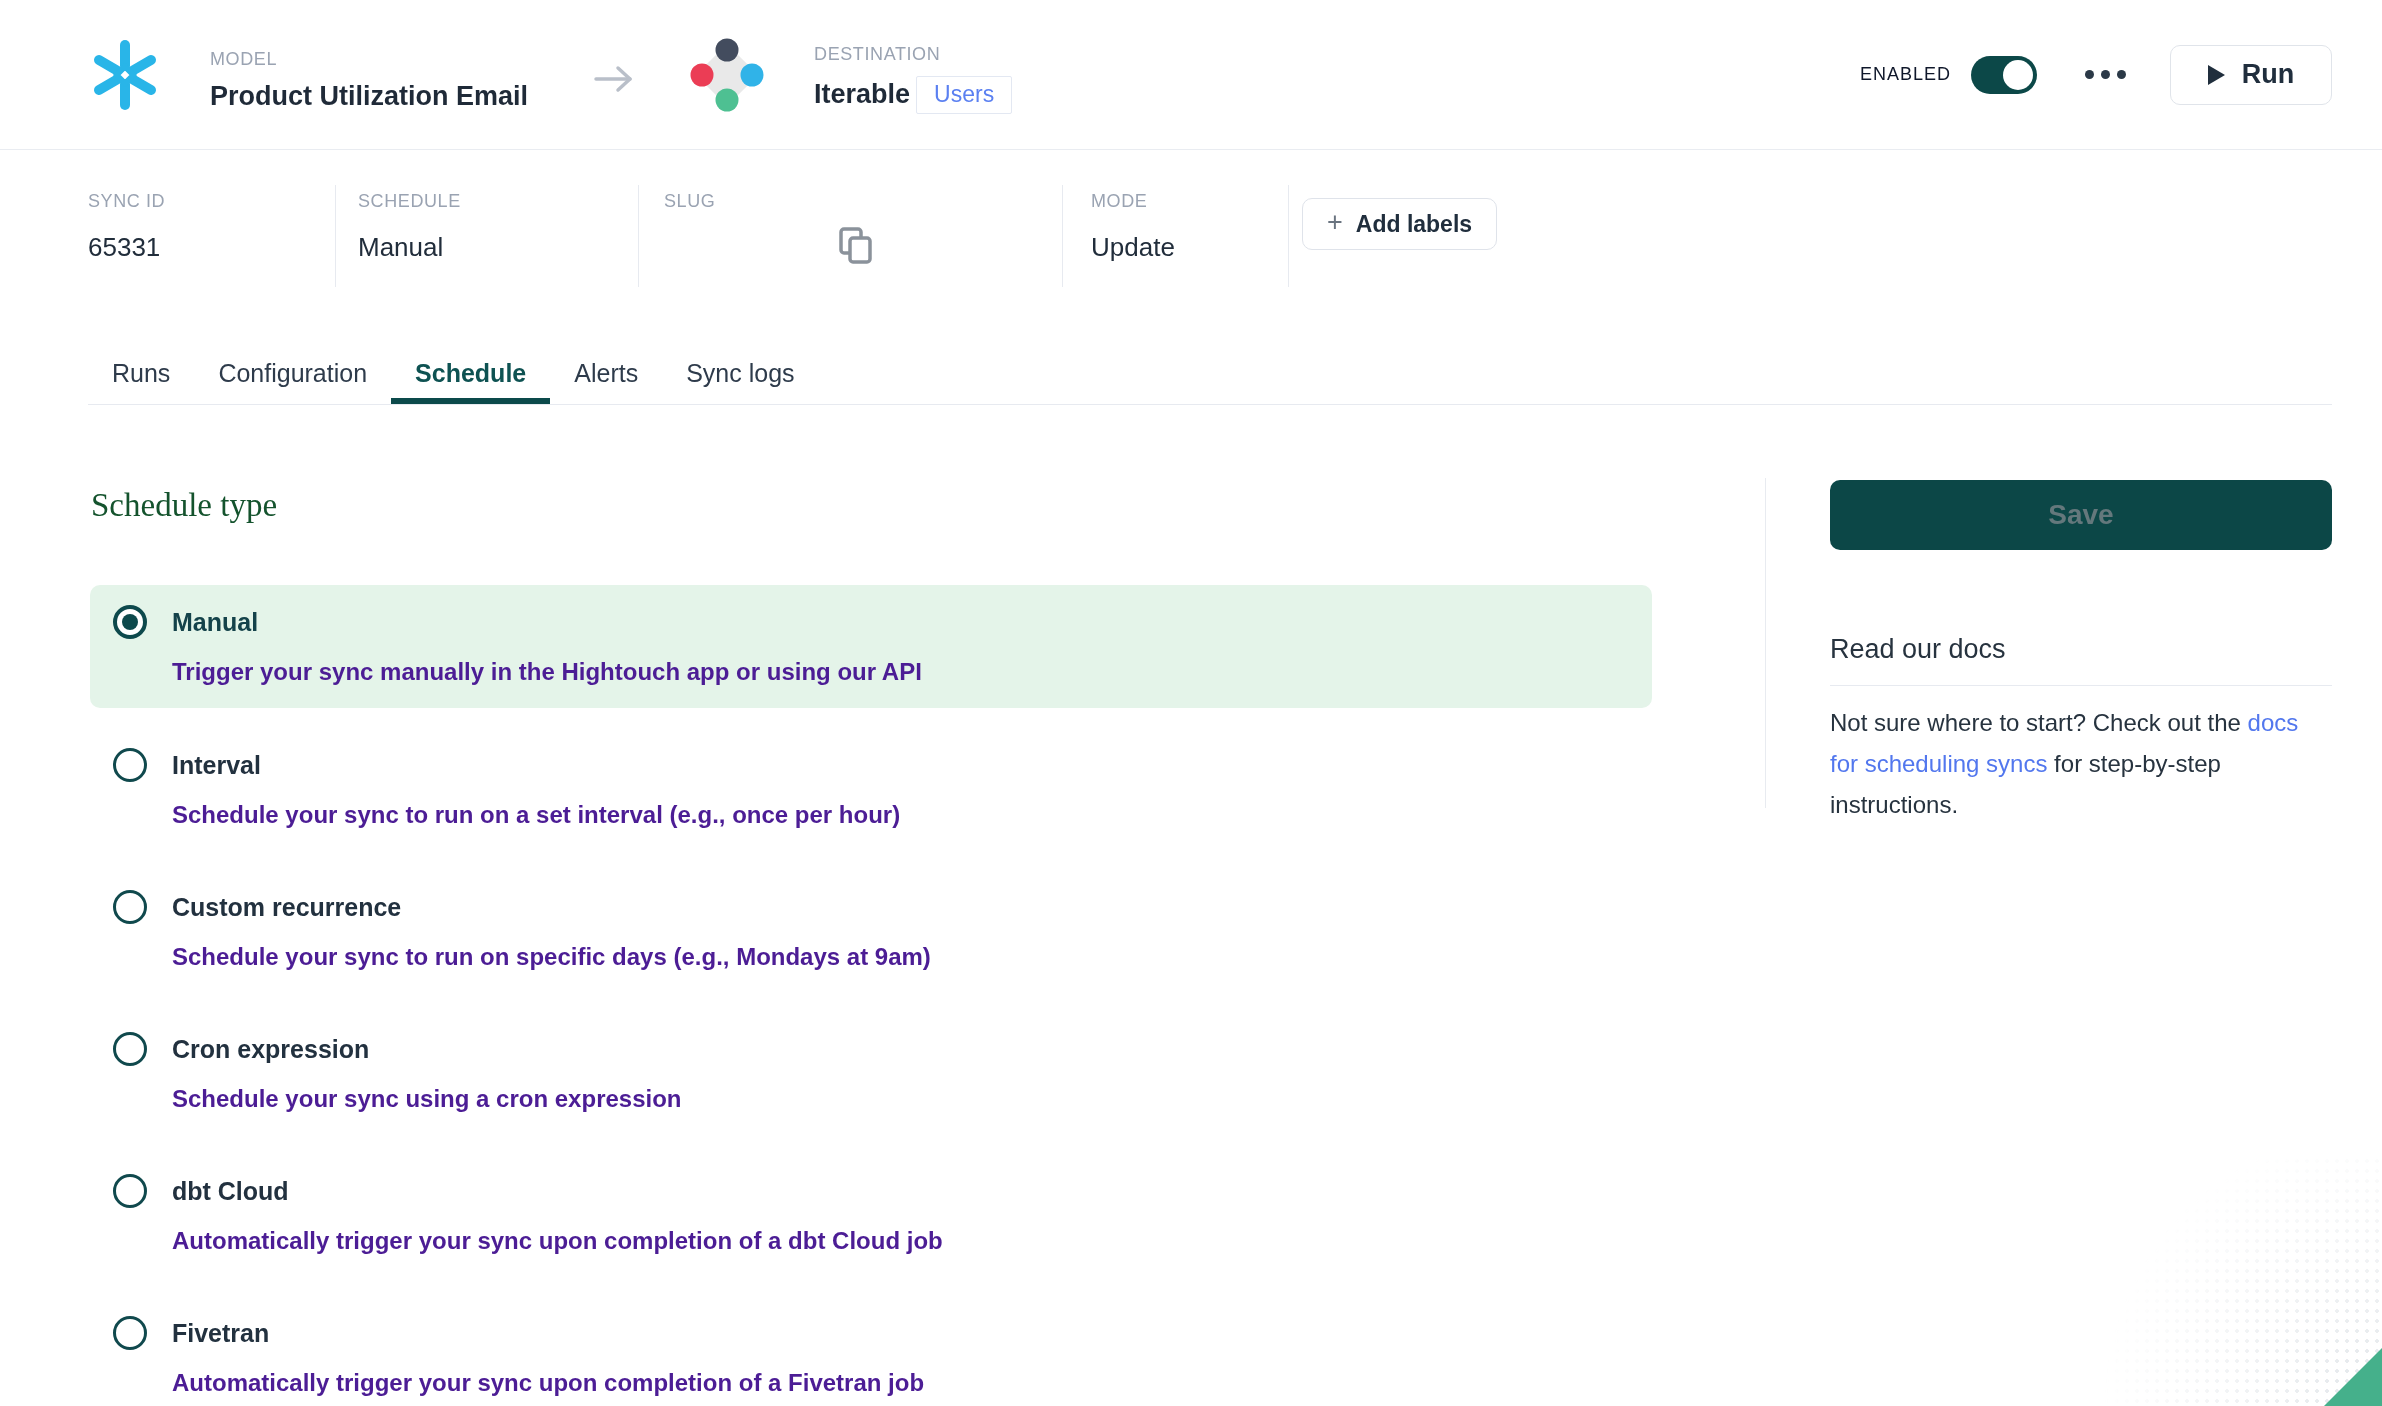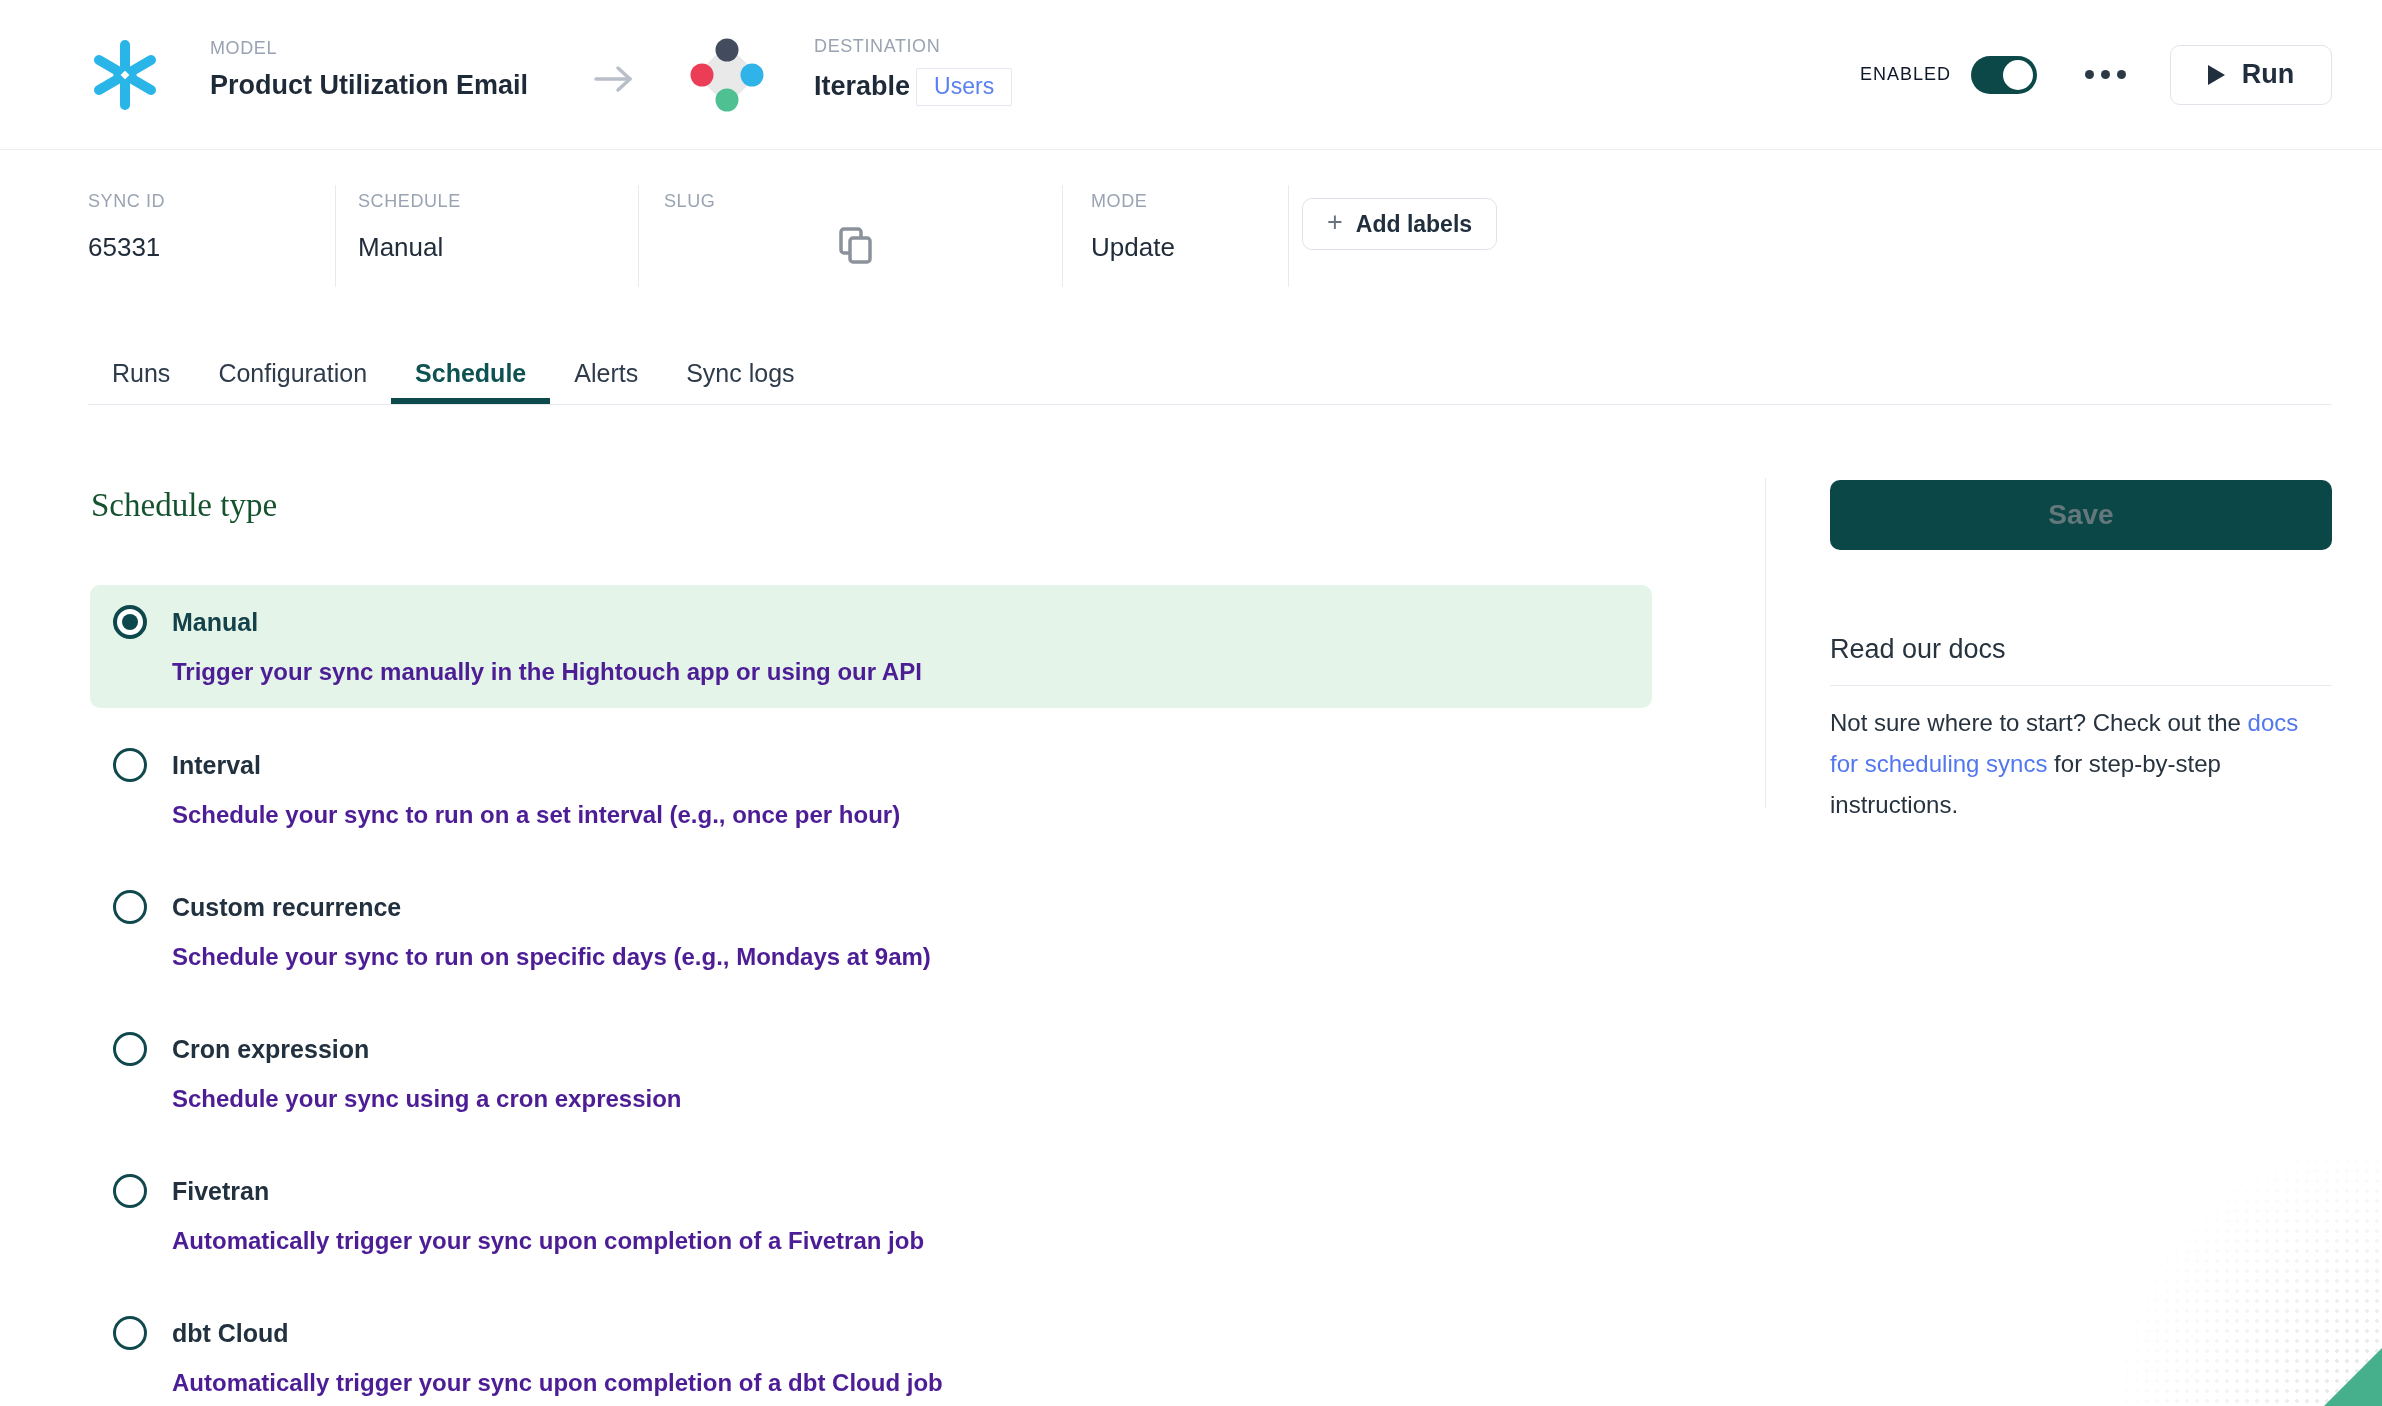--- a/index.html
+++ b/index.html
@@ -8,21 +8,21 @@
     position:relative; overflow:hidden; background:#ffffff;
     font-family:"Liberation Sans","DejaVu Sans",sans-serif;
     color:#212E3C;
   }
   
   .header {
     position:absolute; top:0; left:0; right:0; height:150px;
     display:flex; align-items:center; padding:0 50px 0 88px;
     border-bottom:1px solid #E9ECF1; background:#fff;
   }
-  .entity { display:flex; align-items:flex-start; }
+  .entity { display:flex; align-items:flex-end; }
   .entity-icon { flex:0 0 auto; }
   .entity-col { margin-left:48px; }
   .eyebrow {
     font-size:18px; font-weight:500; letter-spacing:0.6px;
     color:#9AA3B2; text-transform:uppercase; margin-bottom:11px;
   }
   .entity-title { font-size:27px; font-weight:600; color:#1F2A38; }
   .dst-row { display:flex; align-items:center; gap:6px; }
   .badge-users {
     font-size:23px; font-weight:500; color:#5B80F1; background:#fff;
@@ -266,30 +266,30 @@
       <div class="radio"></div>
       <div class="texts">
         <div class="opt-label">Cron expression</div>
         <div class="opt-desc">Schedule your sync using a cron expression</div>
       </div>
     </div>
 
     <div class="option">
       <div class="radio"></div>
       <div class="texts">
+        <div class="opt-label">dbt Cloud</div>
+        <div class="opt-desc">Automatically trigger your sync upon completion of a dbt Cloud job</div>
+      </div>
+    </div>
+
+    <div class="option">
+      <div class="radio"></div>
+      <div class="texts">
         <div class="opt-label">Fivetran</div>
         <div class="opt-desc">Automatically trigger your sync upon completion of a Fivetran job</div>
-      </div>
-    </div>
-
-    <div class="option">
-      <div class="radio"></div>
-      <div class="texts">
-        <div class="opt-label">dbt Cloud</div>
-        <div class="opt-desc">Automatically trigger your sync upon completion of a dbt Cloud job</div>
       </div>
     </div>
 
   </div>
 
   <div class="vdivider"></div>
 
   <aside class="siderail">
     <button class="save-btn">Save</button>
     <div class="docs-heading">Read our docs</div>

